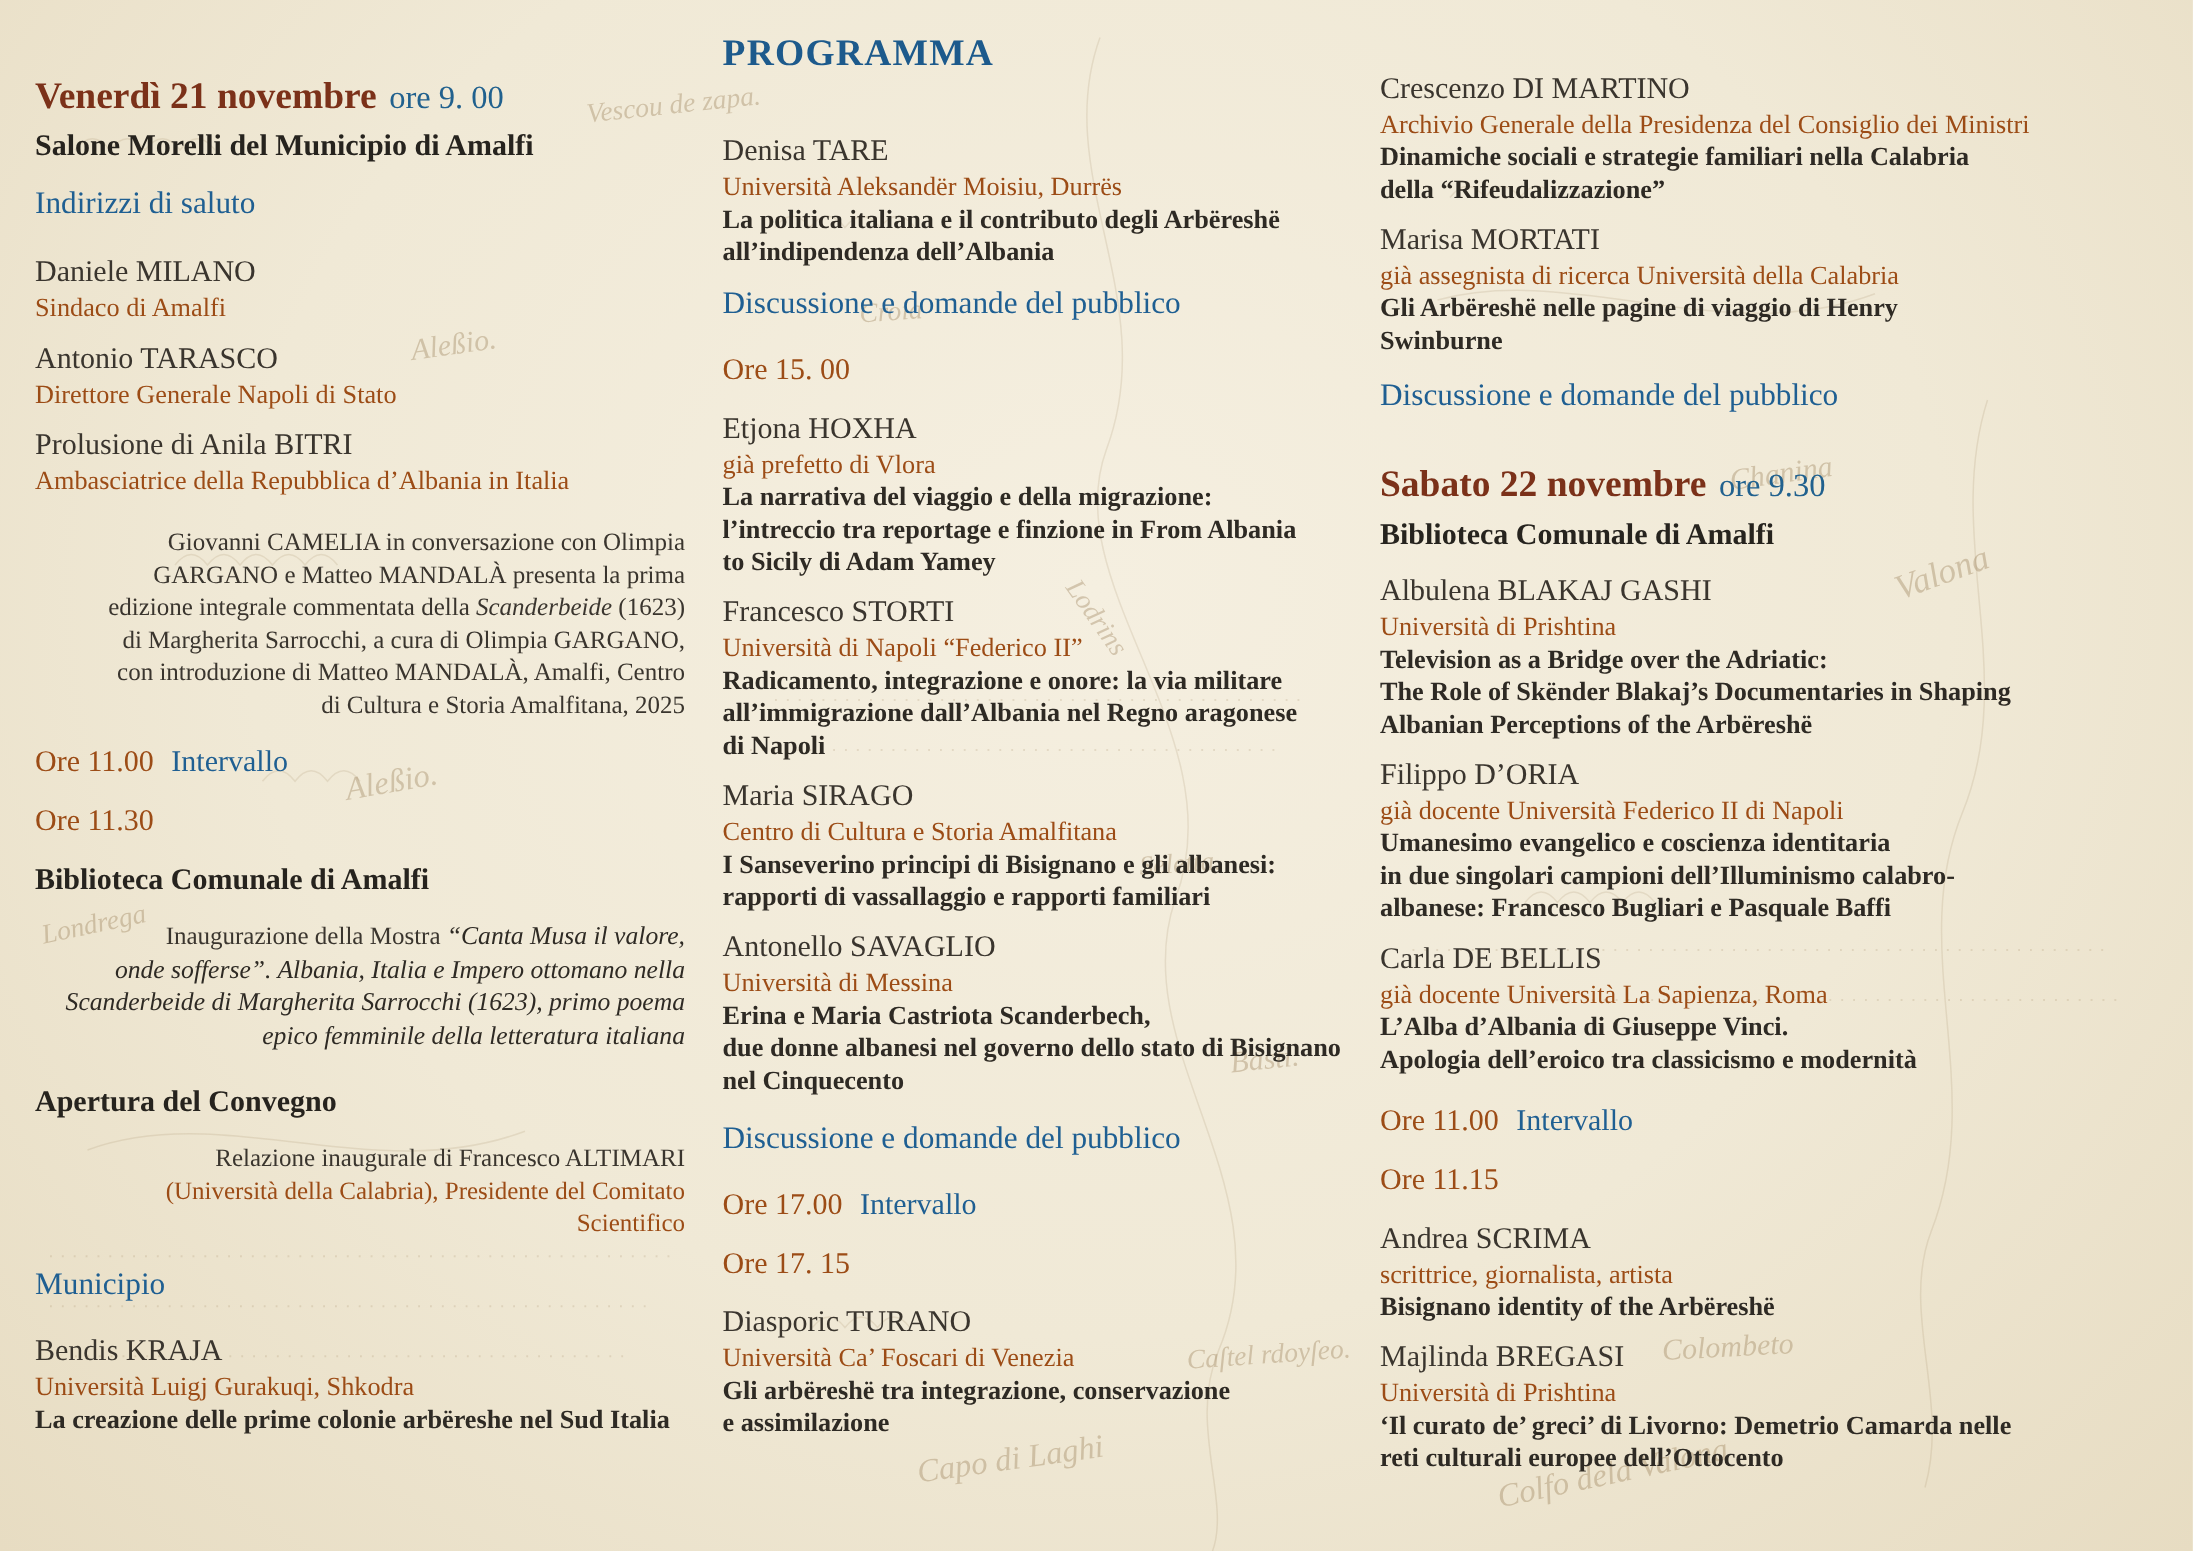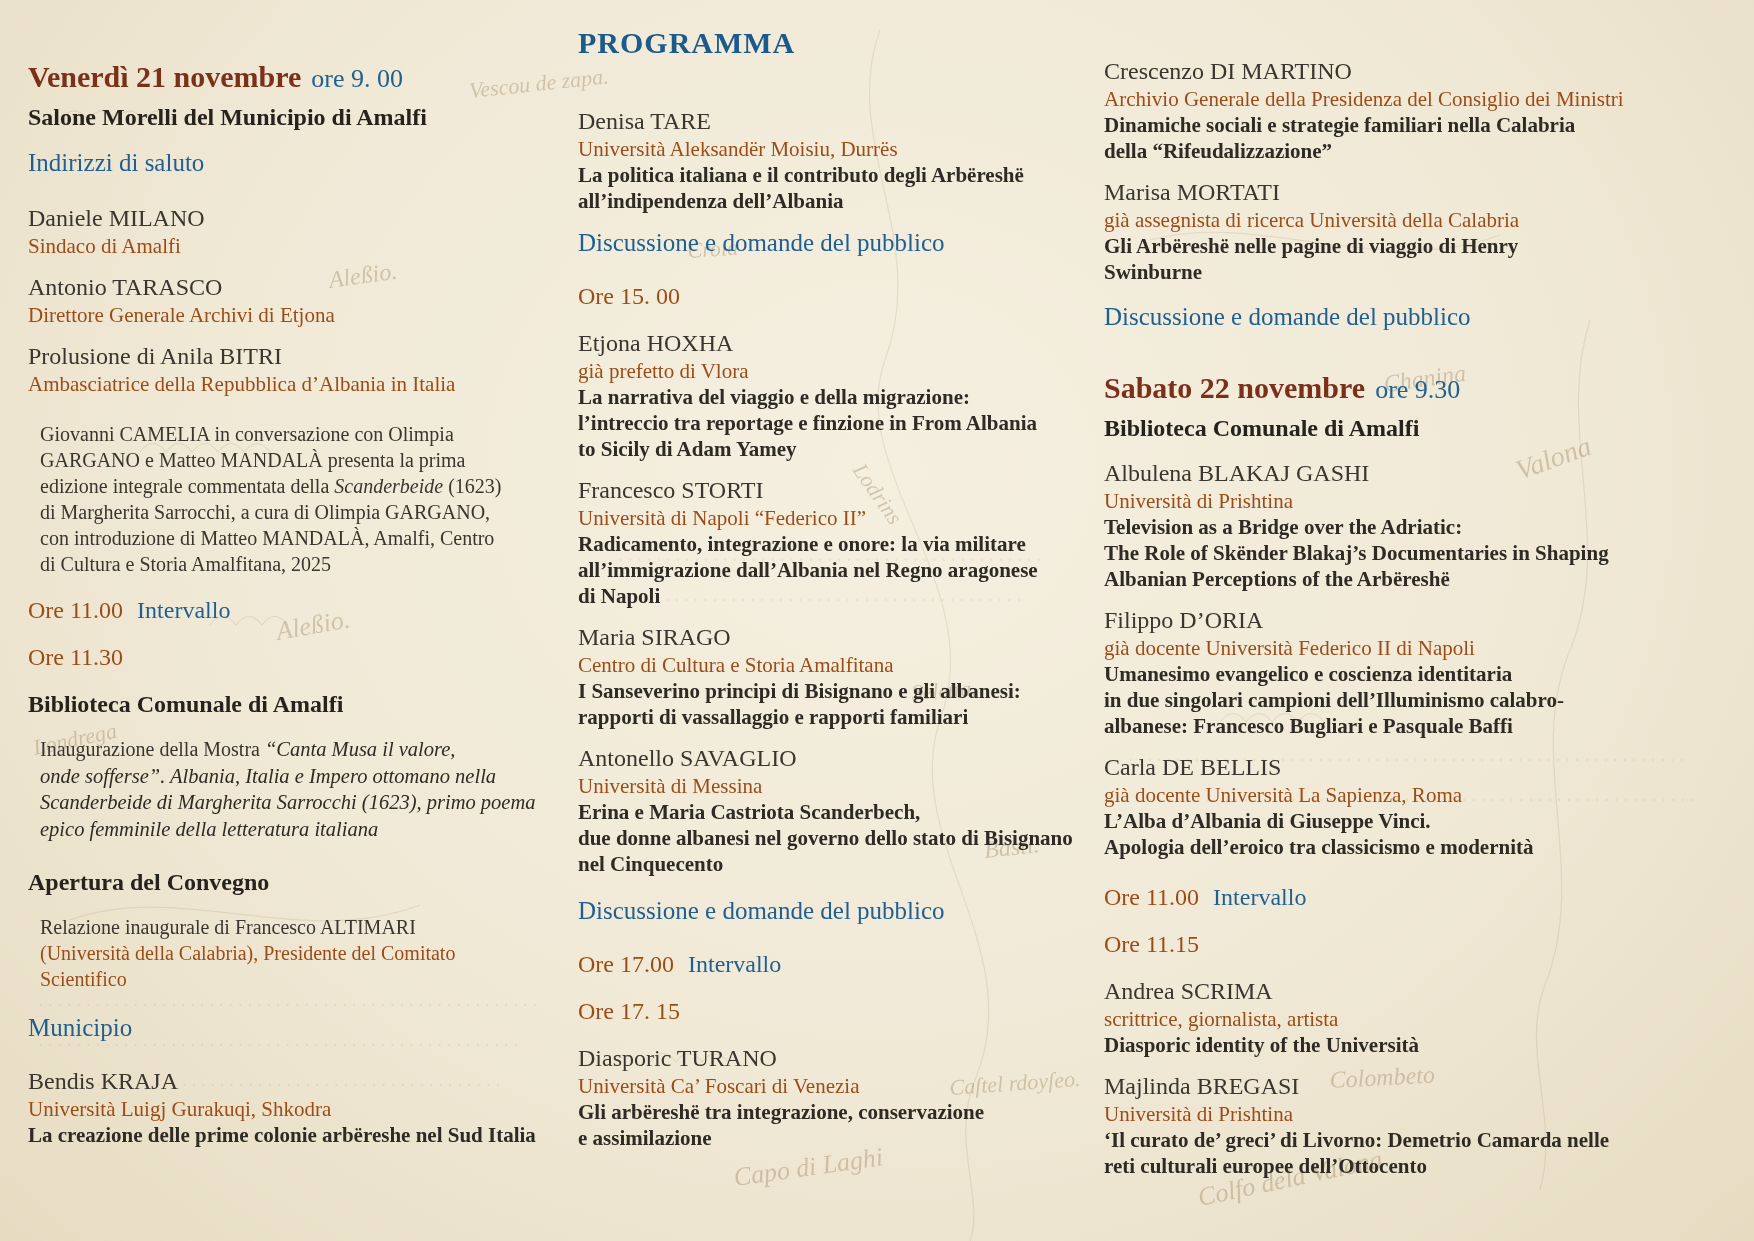--- a/index.html
+++ b/index.html
@@ -19,21 +19,21 @@
   .doc-title{font-size:30px;font-weight:bold;color:#1d5a8c;letter-spacing:1px;margin-bottom:48px;}
   .date-line{margin-bottom:10px;}
   .date{font-size:30px;font-weight:bold;color:#7b3119;}
   .date-time{font-size:26px;color:#21618e;margin-left:10px;}
   .venue{font-size:24px;font-weight:bold;color:#26231e;margin-bottom:18px;}
   .section{font-size:25px;color:#1f5f92;margin:8px 0 26px 0;}
   .entry{margin-bottom:15px;}
   .name{font-size:24px;color:#3a352e;margin-bottom:2px;}
   .affil{font-size:21px;color:#9c4c16;white-space:pre-line;}
   .title{font-size:21px;font-weight:bold;color:#2e2a24;line-height:1.24;white-space:pre-line;}
-  .para{font-size:20px;color:#3a352e;line-height:1.3;white-space:pre-line;margin:0 0 20px 12px;}
+  .para{font-size:20px;color:#3a352e;line-height:1.3;white-space:pre-line;margin:0 0 20px 0;text-align:right;}
   .para .it{font-style:italic;}
   .para .title-inline{font-weight:normal;font-style:italic;color:#2e2a24;font-size:20.5px;}
   .para .affil-inline{color:#9c4c16;}
   .time-line{font-size:24px;margin:6px 0 20px 0;}
   .time-rust{color:#9c4c16;}
   .interval{color:#1f5f92;margin-left:14px;}
   .discussion{font-size:25px;color:#1f5f92;margin:10px 0 26px 0;}
   .gap-lg{margin-top:40px;}
   .gap-md{margin-top:24px;}
 </style>
@@ -89,21 +89,21 @@
     </div>
     <div class="venue">Salone Morelli del Municipio di Amalfi</div>
     <div class="section">Indirizzi di saluto</div>
 
     <div class="entry" style="margin-top:28px;">
       <div class="name">Daniele MILANO</div>
       <div class="affil">Sindaco di Amalfi</div>
     </div>
     <div class="entry">
       <div class="name">Antonio TARASCO</div>
-      <div class="affil">Direttore Generale Archivi di Etjona</div>
+      <div class="affil">Direttore Generale Napoli di Stato</div>
     </div>
     <div class="entry">
       <div class="name">Prolusione di Anila BITRI</div>
       <div class="affil">Ambasciatrice della Repubblica d’Albania in Italia</div>
     </div>
 
     <p class="para" style="margin-top:24px;"><span>Giovanni CAMELIA in conversazione con Olimpia
 GARGANO e Matteo MANDALÀ presenta la prima
 edizione integrale commentata della </span><span class="it">Scanderbeide</span><span> (1623)
 di Margherita Sarrocchi, a cura di Olimpia GARGANO,
@@ -252,21 +252,21 @@
       <span class="time-rust">Ore 11.00</span><span class="interval">Intervallo</span>
     </div>
 
     <div class="time-line">
       <span class="time-rust">Ore 11.15</span>
     </div>
 
     <div class="entry">
       <div class="name">Andrea SCRIMA</div>
       <div class="affil">scrittrice, giornalista, artista</div>
-      <div class="title">Diasporic identity of the Università</div>
+      <div class="title">Bisignano identity of the Arbëreshë</div>
     </div>
 
     <div class="entry">
       <div class="name">Majlinda BREGASI</div>
       <div class="affil">Università di Prishtina</div>
       <div class="title">‘Il curato de’ greci’ di Livorno: Demetrio Camarda nelle
 reti culturali europee dell’Ottocento</div>
     </div>
   </div>
 

